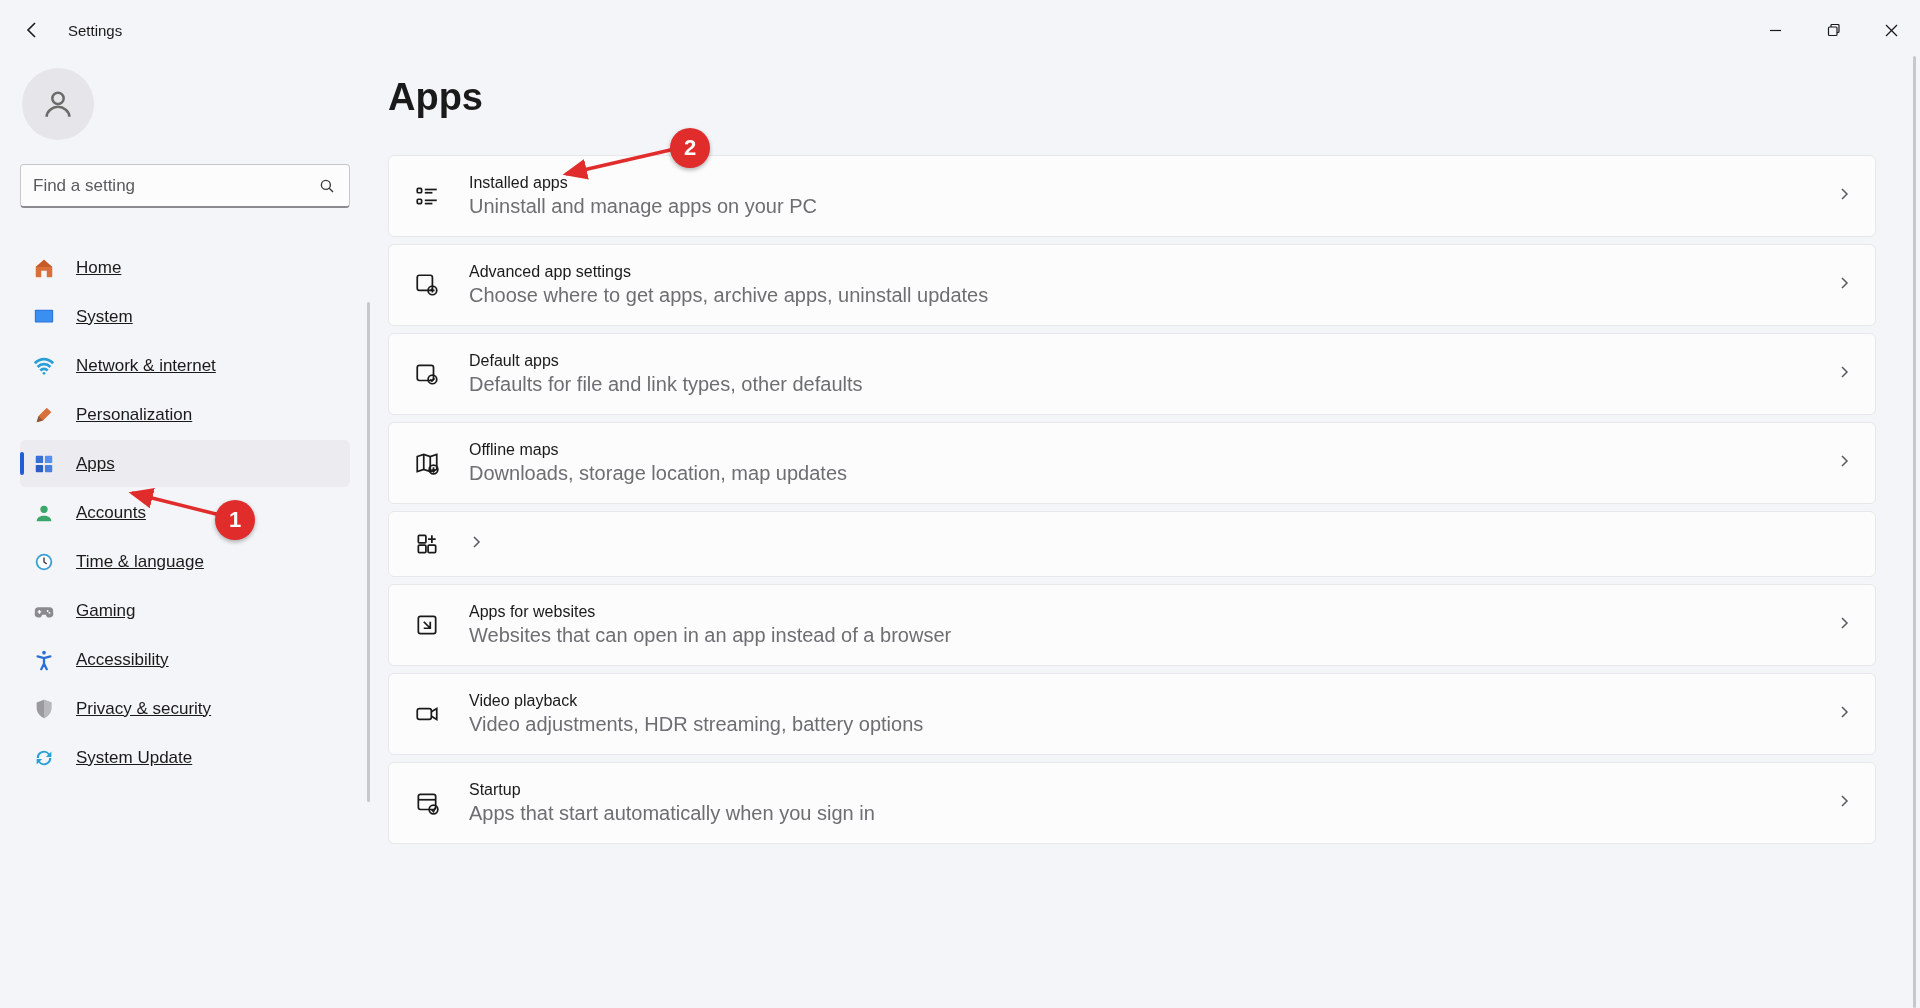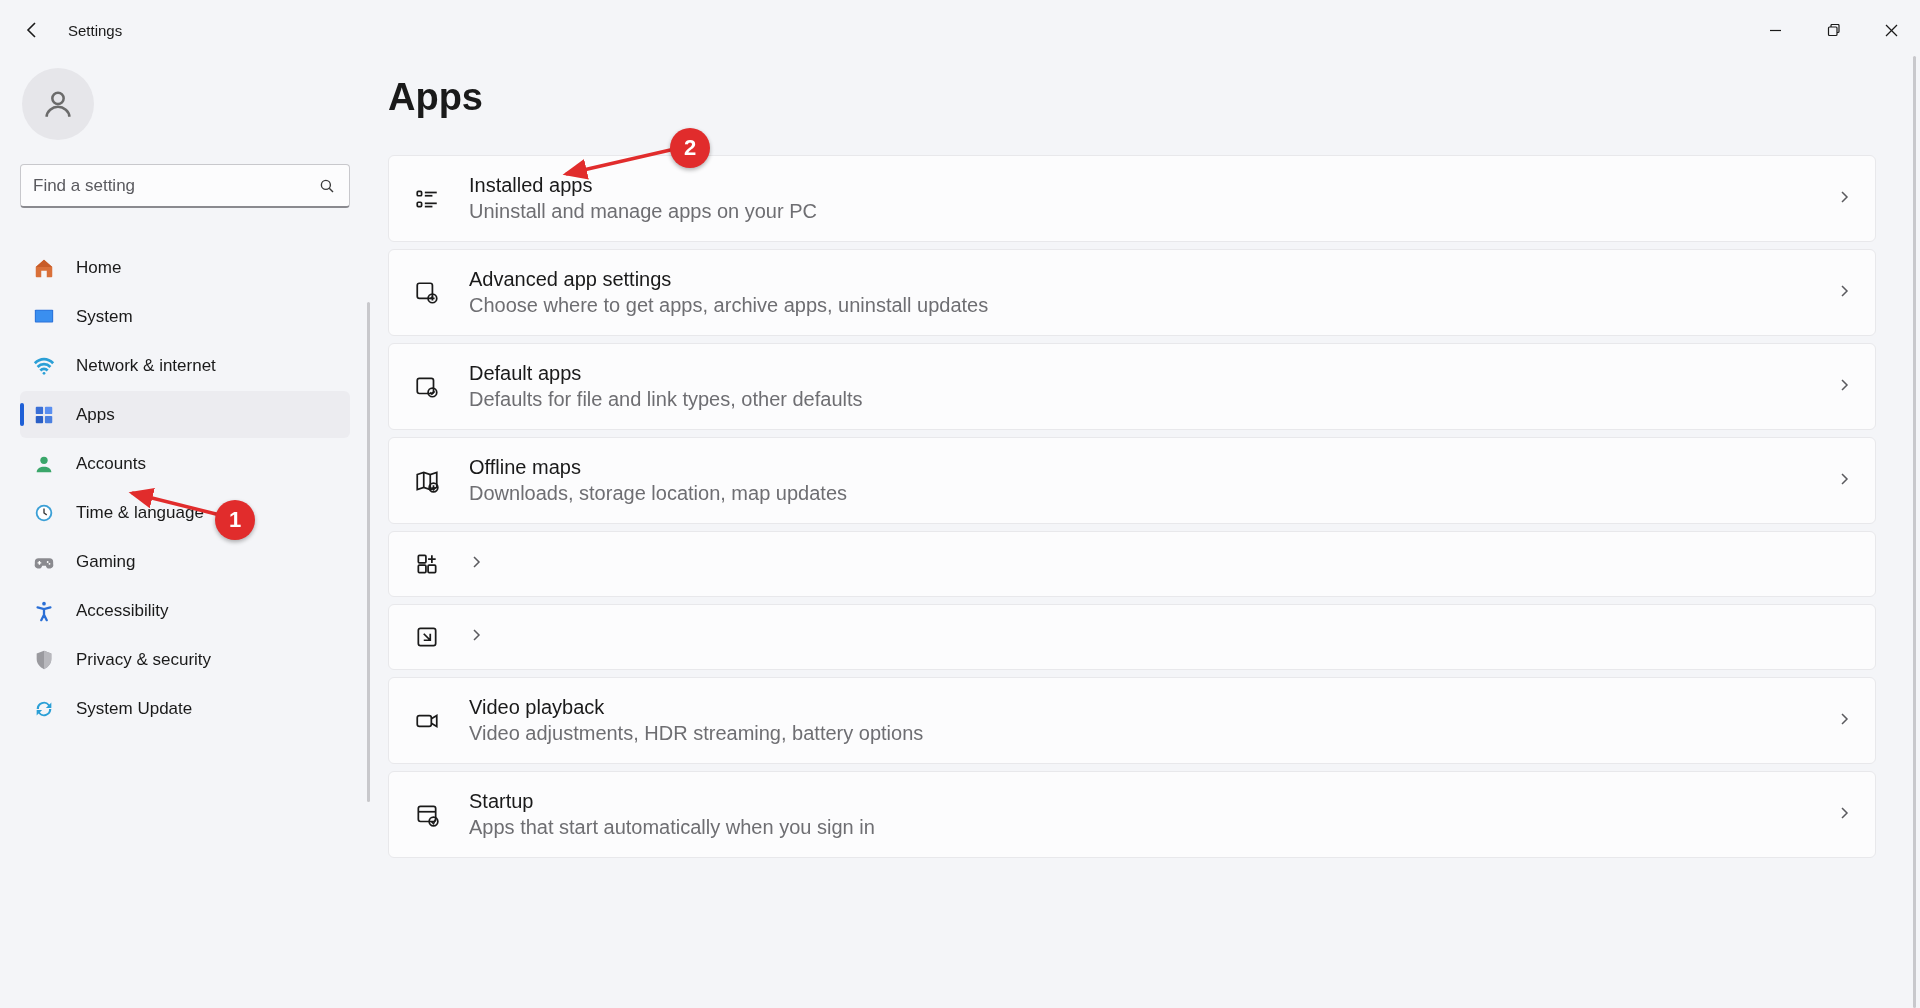--- a/index.html
+++ b/index.html
@@ -67,20 +67,21 @@
   cursor:pointer; color:#3a3a3a;
 }
 
 .nav { display:flex; flex-direction:column; gap:2px; position:relative; }
 .nav-item {
   display:flex; align-items:center; gap:20px;
   height:47px; padding:0 12px;
   border-radius:6px; cursor:pointer;
   font-size:17px; color:#1a1a1a;
   position:relative;
+  text-decoration:underline;
 }
 .nav-item.active { background:#ececf0; }
 .nav-item.active::before {
   content:""; position:absolute; left:0; top:12px; bottom:12px;
   width:4px; border-radius:2px; background:#1e5fd6;
 }
 .nav-icon { width:24px; height:24px; display:flex; align-items:center; justify-content:center; }
 .nav-icon svg { width:22px; height:22px; }
 
 .sidebar-scroll-track {
@@ -103,21 +104,21 @@
   border-radius:6px;
   padding:18px 24px;
   display:flex;
   align-items:center;
   gap:28px;
   cursor:pointer;
 }
 .card-icon { width:28px; height:28px; display:flex; align-items:center; justify-content:center; color:#1a1a1a; flex-shrink:0; }
 .card-icon svg { width:26px; height:26px; }
 .card-text { flex:1; }
-.card-title { font-size:20px; color:#1a1a1a; font-weight:400; }
+.card-title { font-size:16px; color:#1a1a1a; font-weight:400; }
 .card-sub { font-size:20px; color:#6e6e72; margin-top:3px; }
 .card-chevron { color:#5a5a5f; flex-shrink:0; }
 .card-chevron svg { width:14px; height:14px; }
 
 
 .annotation-badge {
   position:absolute;
   width:40px; height:40px; border-radius:50%;
   background:#e12c2c; color:#fff;
   display:flex; align-items:center; justify-content:center;
@@ -203,20 +204,29 @@
         <span class="nav-icon">
             <svg viewBox="0 0 24 24">
               <path d="M2 9c6-6 14-6 20 0" fill="none" stroke="#2a9fd6" stroke-width="3"></path>
               <path d="M5 13c4-4 10-4 14 0" fill="none" stroke="#2a9fd6" stroke-width="3"></path>
               <path d="M8 17c2.5-2.5 5.5-2.5 8 0" fill="none" stroke="#2a9fd6" stroke-width="3"></path>
               <circle cx="12" cy="20" r="1.5" fill="#2a9fd6"></circle>
             </svg>
           </span>
         <span>Network &amp; internet</span>
       </div>
+      <div class="nav-item">
+        <span class="nav-icon">
+            <svg viewBox="0 0 24 24">
+              <path d="M4 20l2-7 9-9 5 5-9 9-7 2z" fill="#d97039"></path>
+              <path d="M4 20l2-7 5 5-7 2z" fill="#8a5a3a"></path>
+            </svg>
+          </span>
+        <span>Personalization</span>
+      </div>
       <div class="nav-item active">
         <span class="nav-icon">
             <svg viewBox="0 0 24 24">
               <rect x="3" y="3" width="8" height="8" rx="1" fill="#3a6fd6"></rect>
               <rect x="13" y="3" width="8" height="8" rx="1" fill="#5a8ff0"></rect>
               <rect x="3" y="13" width="8" height="8" rx="1" fill="#2a5fc6"></rect>
               <rect x="13" y="13" width="8" height="8" rx="1" fill="#4a7fe0"></rect>
             </svg>
           </span>
         <span>Apps</span>
@@ -373,20 +383,24 @@
             </svg></span>
       </div>
 
       <div class="card">
         <span class="card-icon">
             <svg viewBox="0 0 24 24" fill="none" stroke="currentColor" stroke-width="1.6">
               <rect x="4" y="4" width="16" height="16" rx="2"></rect>
               <path d="M9 9l6 6M15 9v6h-6"></path>
             </svg>
           </span>
+        <div class="card-text">
+          <div class="card-title">Apps for websites</div>
+          <div class="card-sub">Websites that can open in an app instead of a browser</div>
+        </div>
         <span class="card-chevron"><svg viewBox="0 0 14 14" fill="none" stroke="currentColor" stroke-width="1.5">
               <path d="M5 2l5 5-5 5"></path>
             </svg></span>
       </div>
 
       <div class="card">
         <span class="card-icon">
             <svg viewBox="0 0 24 24" fill="none" stroke="currentColor" stroke-width="1.6">
               <rect x="3" y="7" width="13" height="10" rx="2"></rect>
               <path d="M16 10l5-3v10l-5-3"></path>

